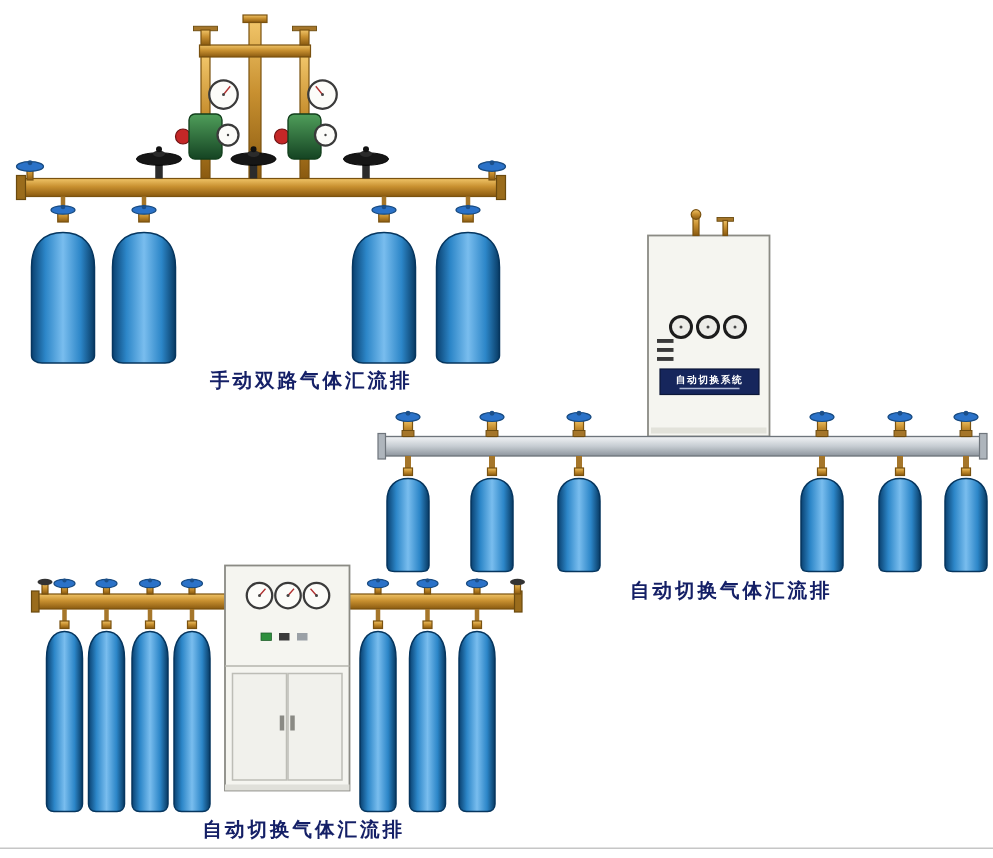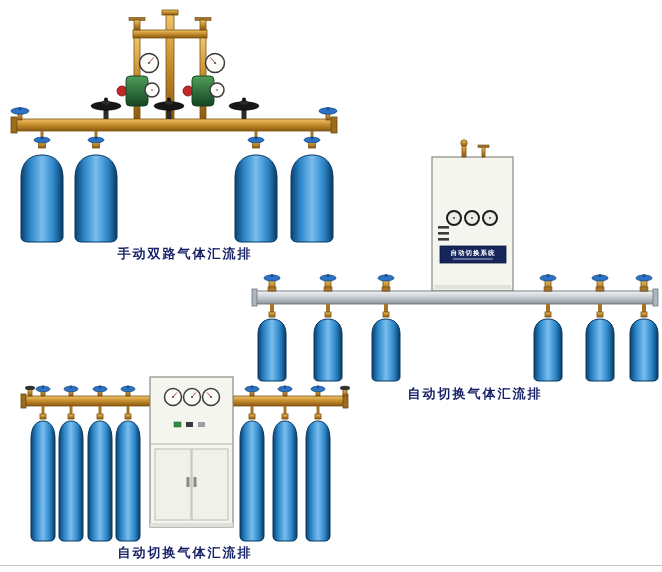--- a/index.html
+++ b/index.html
@@ -1,20 +1,20 @@
 <!DOCTYPE html>
 <html><head>
 <meta charset="utf-8">
 <style>
   html,body{margin:0;padding:0;background:#ffffff;}
   .canvas{position:relative;width:662px;height:572px;background:#ffffff;overflow:hidden;
           font-family:"Liberation Sans","DejaVu Sans",sans-serif;}
   .art{position:absolute;}
   .caption{position:absolute;font-weight:bold;font-size:13px;letter-spacing:2px;
-           color:#141f66;text-align:center;white-space:nowrap;}
+           color:#141f66;text-align:right;white-space:nowrap;}
   .bottom-line{position:absolute;left:0;top:565px;width:662px;height:0;border-top:1px solid #c6c6c6;}
 
   
   .brass{fill:url(#brassV);stroke:#7a5210;stroke-width:0.8;}
   .brassCap{fill:#9a6c1c;stroke:#6b4a0e;stroke-width:0.8;}
   .brassD{fill:#a5762a;stroke:#6b4a0e;stroke-width:0.6;}
   .gauge{fill:#fcfcf9;stroke:#3a3a3a;stroke-width:1.5;}
   .cgauge{fill:#ecece8;stroke:#1c1c1c;stroke-width:2;}
   .gdot{fill:#444;}
   .needle{stroke:#b03030;stroke-width:0.9;}

